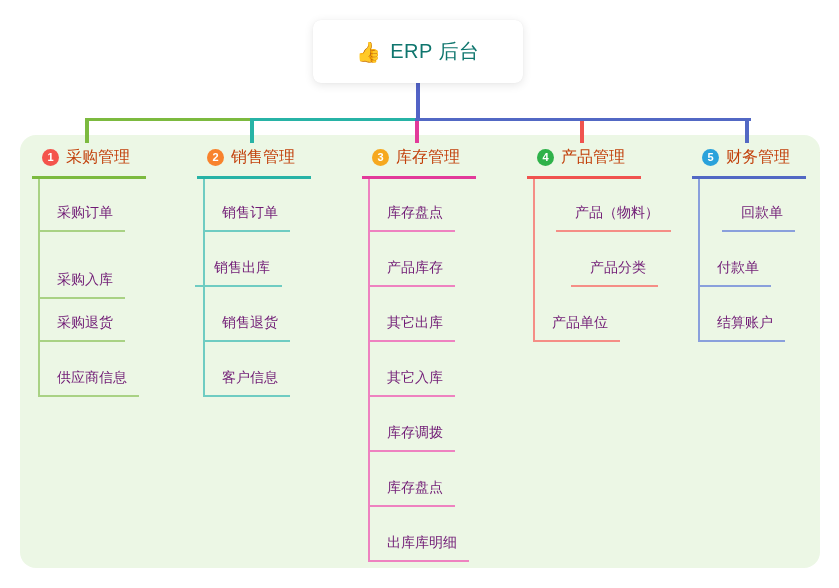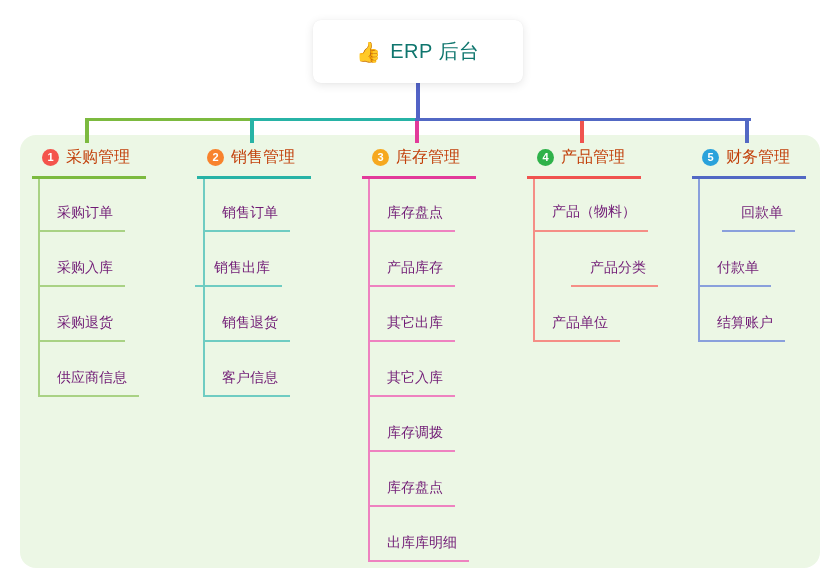--- a/index.html
+++ b/index.html
@@ -68,21 +68,21 @@
     <span class="root-title">ERP 后台</span>
   </div>
 
   <div id="branches">
       <div class="branch-header" style="left: 32px; top: 145px; border-bottom-color: rgb(124, 186, 63);">
         <span class="badge" style="background: rgb(244, 84, 76);">1</span>
         <span class="branch-title">采购管理</span>
       </div>
       <div class="branch-vline" style="left: 38px; top: 179px; height: 218px; background: rgb(169, 210, 132);"></div>
       <div class="leaf-node" style="left: 38px; top: 200px; border-bottom-color: rgb(169, 210, 132);">采购订单</div>
-      <div class="leaf-node" style="left: 38px; top: 255px; border-bottom-color: rgb(169, 210, 132); text-align: center;">采购入库</div>
+      <div class="leaf-node" style="left: 38px; top: 267px; border-bottom-color: rgb(169, 210, 132); text-align: center;">采购入库</div>
       <div class="leaf-node" style="left: 38px; top: 310px; border-bottom-color: rgb(169, 210, 132);">采购退货</div>
       <div class="leaf-node" style="left: 38px; top: 365px; border-bottom-color: rgb(169, 210, 132); text-align: right;">供应商信息</div>
       <div class="branch-header" style="left: 197px; top: 145px; border-bottom-color: rgb(39, 179, 166);">
         <span class="badge" style="background: rgb(248, 131, 45);">2</span>
         <span class="branch-title">销售管理</span>
       </div>
       <div class="branch-vline" style="left: 203px; top: 179px; height: 218px; background: rgb(111, 204, 194);"></div>
       <div class="leaf-node" style="left: 203px; top: 200px; border-bottom-color: rgb(111, 204, 194);">销售订单</div>
       <div class="leaf-node" style="left: 195px; top: 255px; border-bottom-color: rgb(111, 204, 194);">销售出库</div>
       <div class="leaf-node" style="left: 203px; top: 310px; border-bottom-color: rgb(111, 204, 194);">销售退货</div>
@@ -97,21 +97,21 @@
       <div class="leaf-node" style="left: 368px; top: 310px; border-bottom-color: rgb(238, 130, 192);">其它出库</div>
       <div class="leaf-node" style="left: 368px; top: 365px; border-bottom-color: rgb(238, 130, 192);">其它入库</div>
       <div class="leaf-node" style="left: 368px; top: 420px; border-bottom-color: rgb(238, 130, 192);">库存调拨</div>
       <div class="leaf-node" style="left: 368px; top: 475px; border-bottom-color: rgb(238, 130, 192);">库存盘点</div>
       <div class="leaf-node" style="left: 368px; top: 530px; border-bottom-color: rgb(238, 130, 192);">出库库明细</div>
       <div class="branch-header" style="left: 527px; top: 145px; border-bottom-color: rgb(240, 83, 79);">
         <span class="badge" style="background: rgb(47, 178, 74);">4</span>
         <span class="branch-title">产品管理</span>
       </div>
       <div class="branch-vline" style="left: 533px; top: 179px; height: 163px; background: rgb(245, 142, 134);"></div>
-      <div class="leaf-node" style="left: 533px; top: 200px; border-bottom-color: rgb(245, 142, 134); font-family: Liberation Mono, monospace;">产品（物料）</div>
+      <div class="leaf-node" style="left: 556px; top: 200px; border-bottom-color: rgb(245, 142, 134);">产品（物料）</div>
       <div class="leaf-node" style="left: 533px; top: 255px; border-bottom-color: rgb(245, 142, 134); margin-left: 38px;">产品分类</div>
       <div class="leaf-node" style="left: 533px; top: 310px; border-bottom-color: rgb(245, 142, 134);">产品单位</div>
       <div class="branch-header" style="left: 692px; top: 145px; border-bottom-color: rgb(82, 104, 196);">
         <span class="badge" style="background: rgb(42, 162, 219);">5</span>
         <span class="branch-title">财务管理</span>
       </div>
       <div class="branch-vline" style="left: 698px; top: 179px; height: 163px; background: rgb(138, 160, 220);"></div>
       <div class="leaf-node" style="left: 678px; top: 200px; border-bottom-color: rgb(138, 160, 220); margin-left: 44px;">回款单</div>
       <div class="leaf-node" style="left: 698px; top: 255px; border-bottom-color: rgb(138, 160, 220);">付款单</div>
       <div class="leaf-node" style="left: 698px; top: 310px; border-bottom-color: rgb(138, 160, 220);">结算账户</div>

